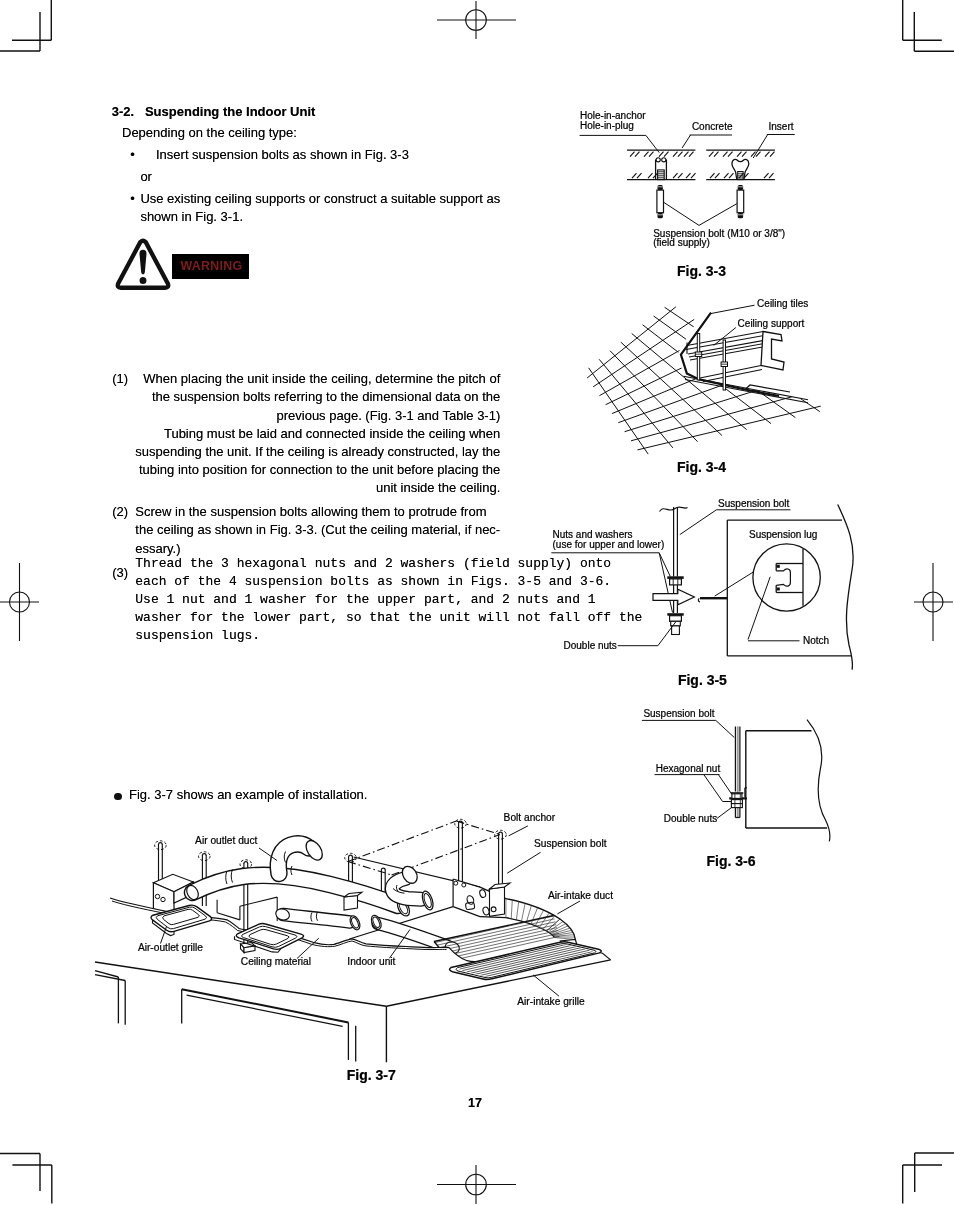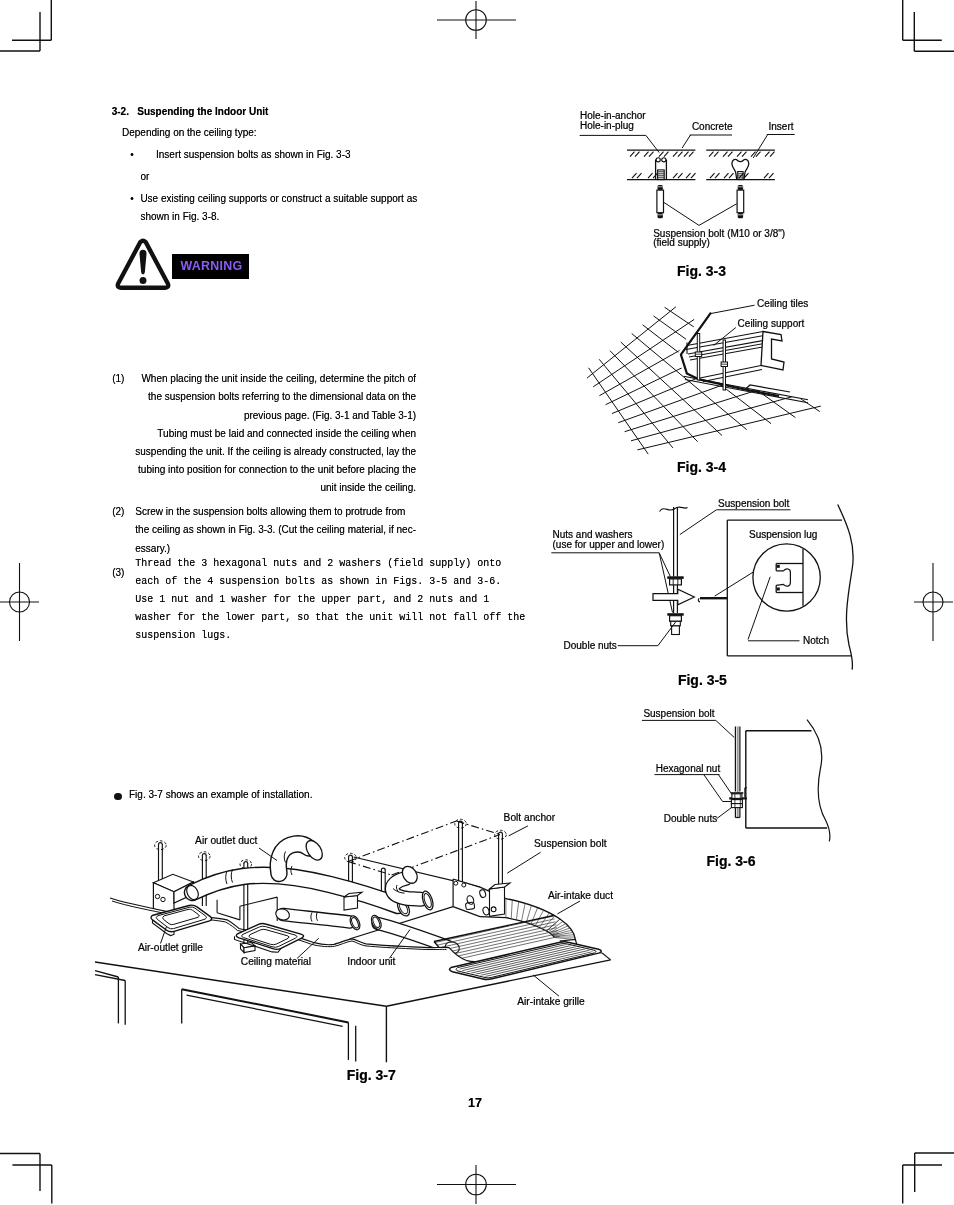--- a/index.html
+++ b/index.html
@@ -1,16 +1,16 @@
 <!DOCTYPE html>
 <html><head><meta charset="utf-8"><style>
 html,body{margin:0;padding:0;background:#fff;}
 #page{position:relative;width:954px;height:1205px;background:#fff;overflow:hidden;
   font-family:"Liberation Sans",sans-serif;color:#111;}
-.t{position:absolute;font-size:10px;line-height:18.1px;white-space:pre;color:#000;text-shadow:0 0 0.5px rgba(0,0,0,0.6);}
+.t{position:absolute;font-size:13px;line-height:18.1px;white-space:pre;color:#000;text-shadow:0 0 0.5px rgba(0,0,0,0.6);}
 .b{font-weight:bold;}
 svg{position:absolute;left:0;top:0;}
 svg text{font-family:"Liberation Sans",sans-serif;fill:#000;stroke:#000;stroke-width:0.22px;}
 </style></head><body>
 <div id="page">
 <svg width="954" height="1205" viewBox="0 0 954 1205">
 <line x1="51.3" y1="0.0" x2="51.3" y2="40.3" stroke="#111" stroke-width="1.4"></line>
 <line x1="12.0" y1="40.3" x2="51.3" y2="40.3" stroke="#111" stroke-width="1.4"></line>
 <line x1="40.0" y1="12.0" x2="40.0" y2="51.0" stroke="#111" stroke-width="1.4"></line>
 <line x1="0.0" y1="51.0" x2="40.0" y2="51.0" stroke="#111" stroke-width="1.4"></line>
@@ -440,28 +440,28 @@
 <line x1="533.1" y1="974.9" x2="559.0" y2="996.2" stroke="#111" stroke-width="1.0"></line>
 <text x="346.7" y="1079.6" font-size="14" font-weight="bold" text-anchor="start" fill="#111">Fig. 3-7</text>
 </svg>
 <div class="t b" style="left:111.7px;top:103.0px;">3-2.&nbsp;&nbsp;&nbsp;Suspending the Indoor Unit</div>
 <div class="t" style="left:122px;top:124.1px;">Depending on the ceiling type:</div>
 <div class="t" style="left:130.3px;top:146.3px;">•</div>
 <div class="t" style="left:156px;top:146.3px;">Insert suspension bolts as shown in Fig. 3-3</div>
 <div class="t" style="left:140.4px;top:167.9px;">or</div>
 <div class="t" style="left:130.3px;top:189.5px;">•</div>
 <div class="t" style="left:140.4px;top:189.5px;">Use existing ceiling supports or construct a suitable support as
-shown in Fig. 3-8.</div>
+shown in Fig. 3-1.</div>
 <svg style="left:114px;top:237.5px;" width="58" height="53" viewBox="0 0 62 56" preserveAspectRatio="none">
 <path d="M28.2,4.2 Q31,1.6 33.8,4.2 L57.5,48 Q59.3,52.4 54.6,52.6 L7.4,52.6 Q2.7,52.4 4.5,48 Z" fill="none" stroke="#111" stroke-width="4.6"></path>
 <path d="M31,12.5 Q35.2,12.5 34.7,17.5 L33,36 Q32.8,38.6 31,38.6 Q29.2,38.6 29,36 L27.3,17.5 Q26.8,12.5 31,12.5 Z" fill="#111"></path>
 <circle cx="31" cy="45" r="3.7" fill="#111"></circle>
 </svg>
 <div style="position:absolute;left:172px;top:253.5px;width:76.5px;height:25.2px;background:#000;"></div>
-<div class="t b" style="left:180.5px;top:257.4px;font-size:12.4px;color:#8b5cf6;letter-spacing:0.3px;">WARNING</div>
+<div class="t b" style="left:180.5px;top:257.4px;font-size:12.4px;color:#7f1d1d;letter-spacing:0.3px;">WARNING</div>
 <div class="t" style="left:112.2px;top:370.4px;">(1)</div>
 <div class="t" style="left:135.3px;top:370.4px;text-align:right;">When placing the unit inside the ceiling, determine the pitch of
 the suspension bolts referring to the dimensional data on the
 previous page. (Fig. 3-1 and Table 3-1)
 Tubing must be laid and connected inside the ceiling when
 suspending the unit. If the ceiling is already constructed, lay the
 tubing into position for connection to the unit before placing the
 unit inside the ceiling.</div>
 <div class="t" style="left:112.2px;top:503.4px;">(2)</div>
 <div class="t" style="left:135.3px;top:503.4px;">Screw in the suspension bolts allowing them to protrude from

